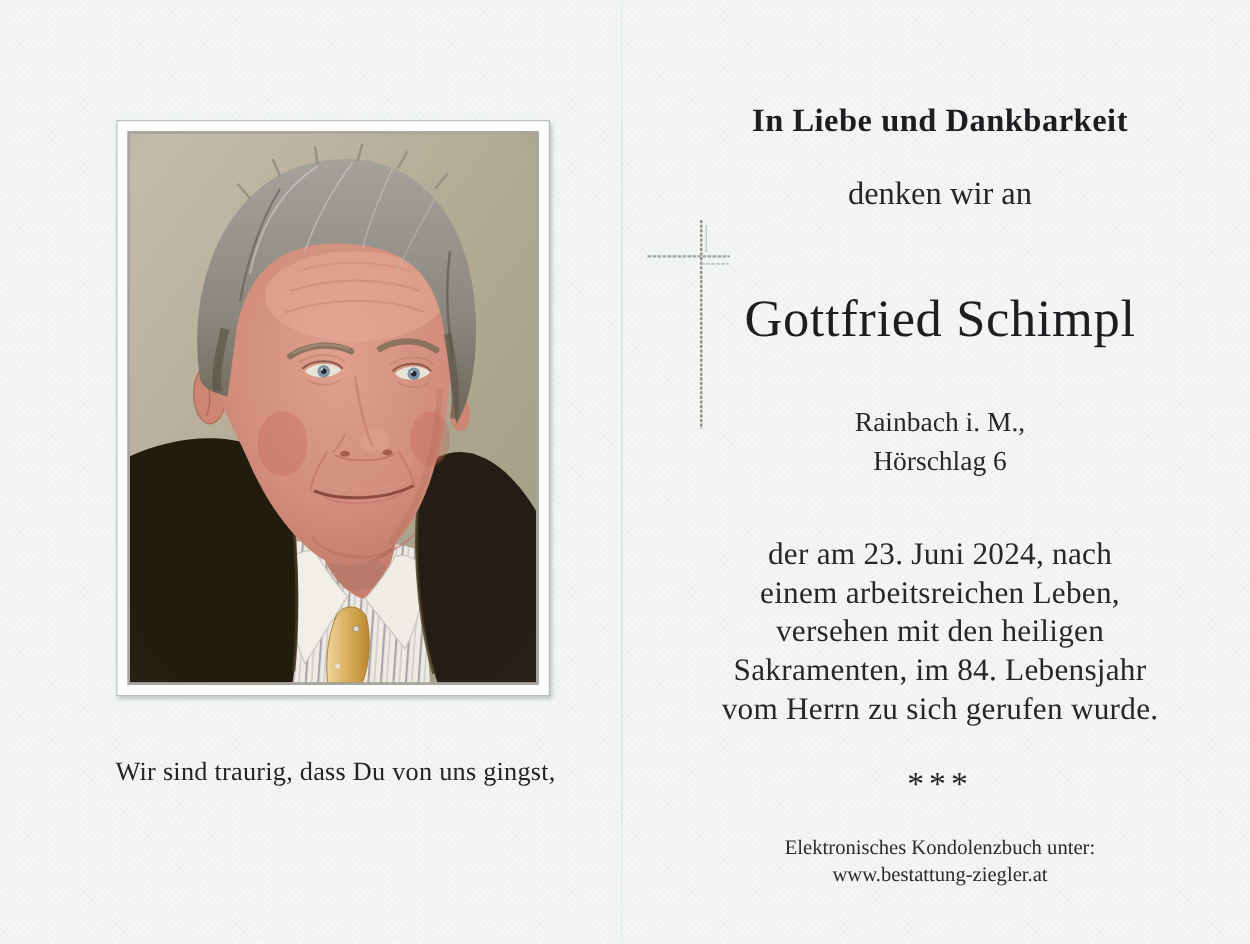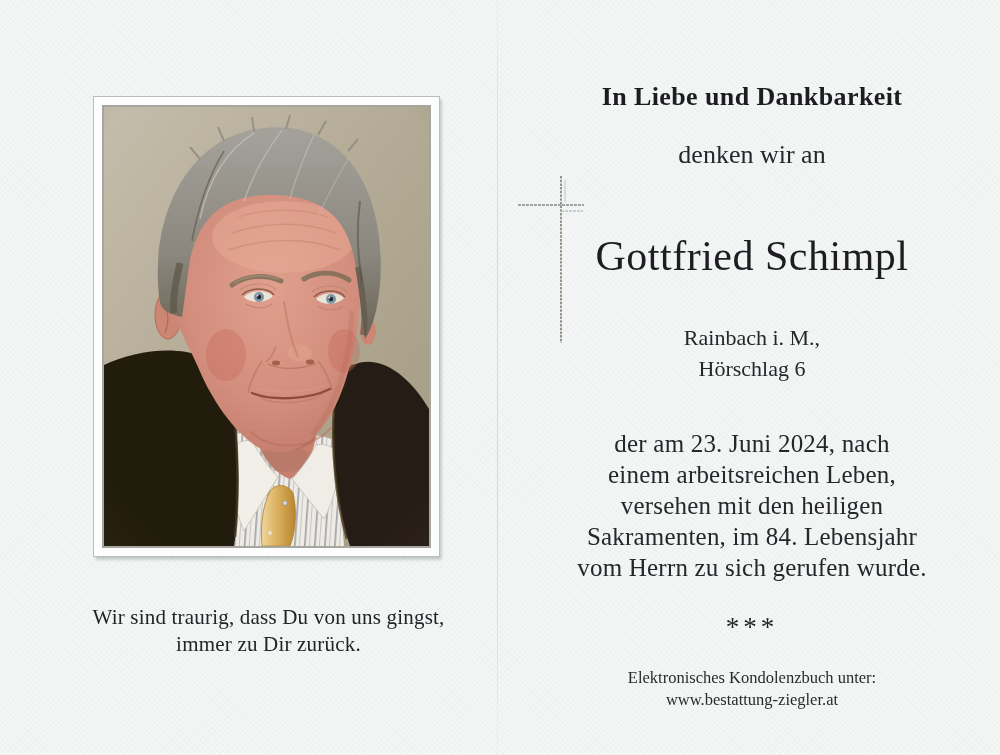--- a/index.html
+++ b/index.html
@@ -175,21 +175,20 @@
             <path d="M134,110 C162,101 198,101 224,110" stroke="#c1836d" stroke-width="1.3" fill="none" opacity="0.4"></path>
             <path d="M248,204 C246,252 234,296 208,328" stroke="#ad6753" stroke-width="5" fill="none" opacity="0.25"></path>
           </g>
           <rect width="325" height="439" fill="url(#vig)"></rect>
         </svg>
       </div>
     </div>
 
     <div class="quote">
       <div>Wir sind traurig, dass Du von uns gingst,</div>
-      <div>immer zu Dir zurück.</div>
     </div>
   </div>
 
   <div class="fold"></div>
 
   <div class="right-page">
 
     <div class="intro">In Liebe und Dankbarkeit</div>
 
     <div class="intro-sub">denken wir an</div>

